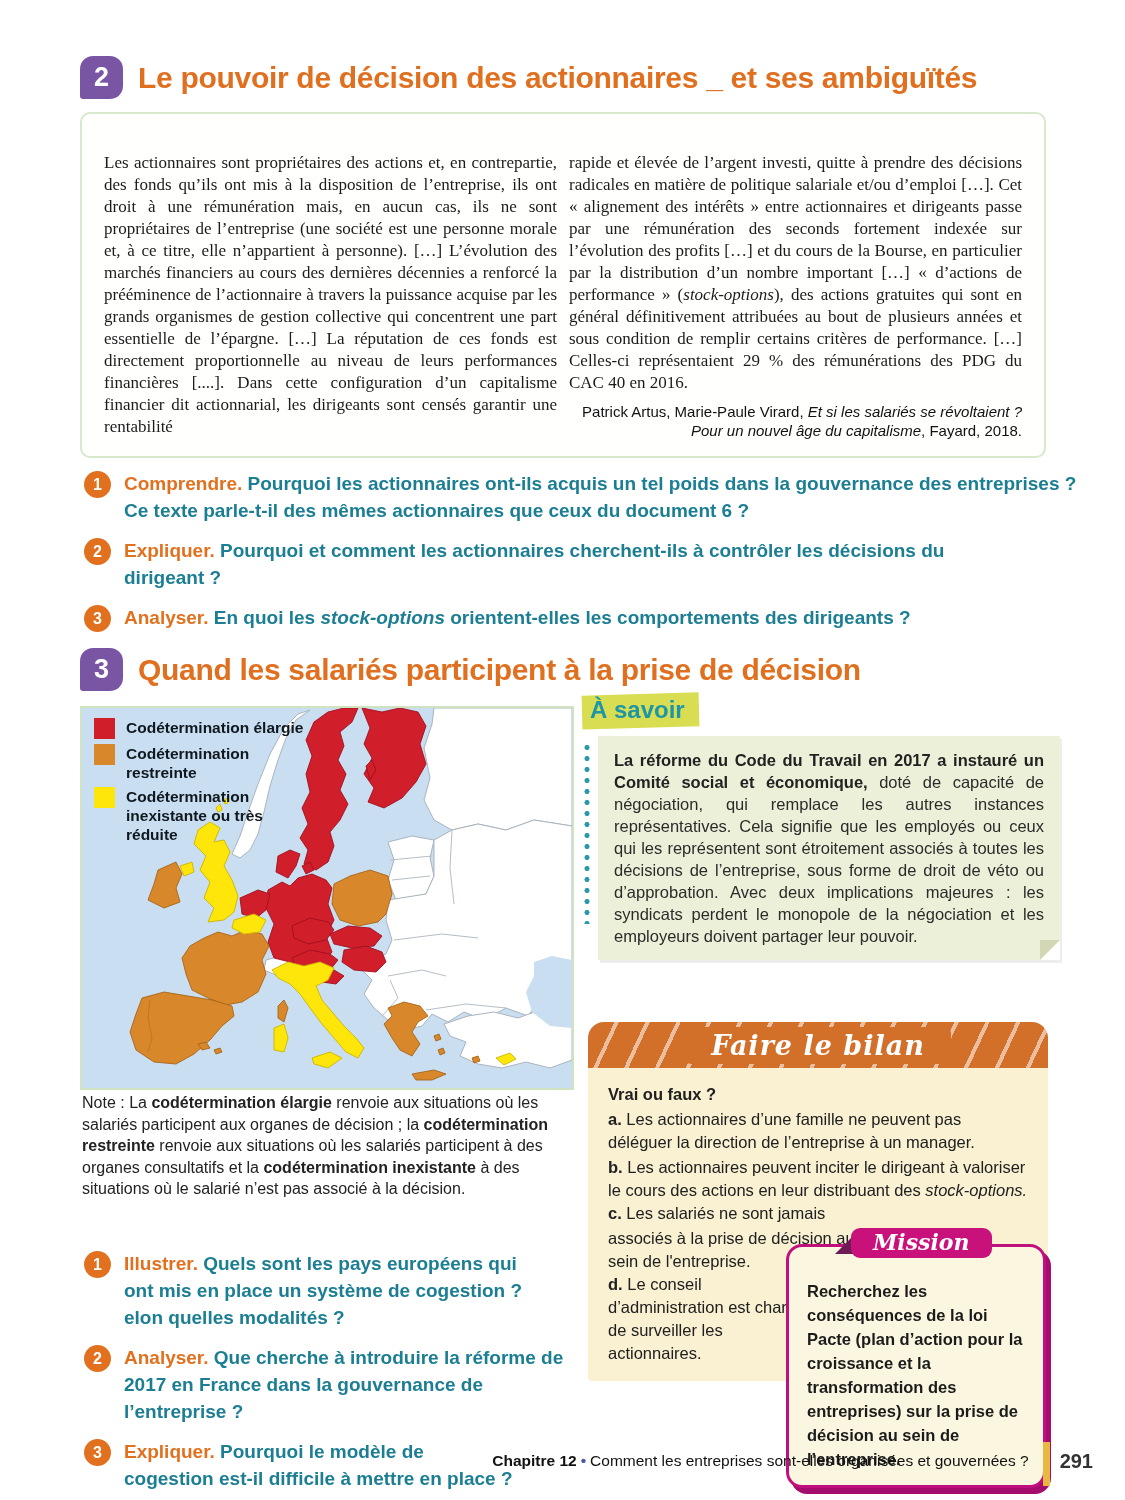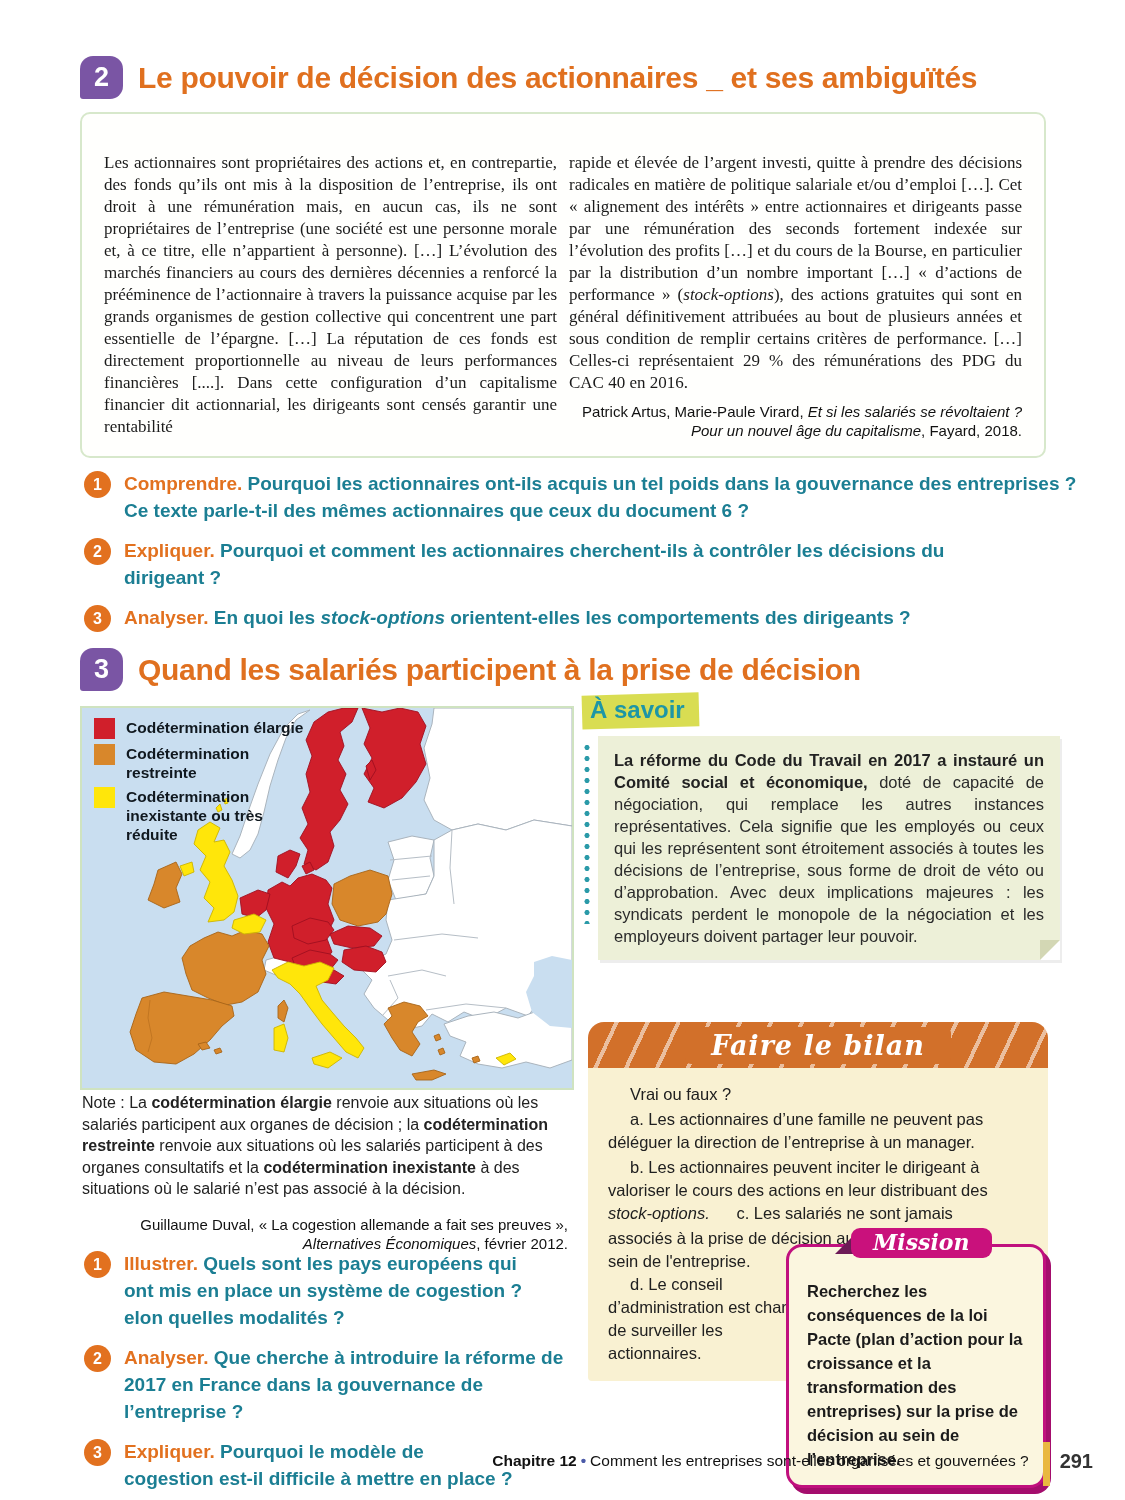--- a/index.html
+++ b/index.html
@@ -55,21 +55,21 @@
   
   .bilan{position:absolute;top:1022px;left:588px;width:460px;box-sizing:border-box;}
   .bilan-header{height:46px;background:#d2702a;border-radius:16px 16px 0 0;position:relative;overflow:hidden;
       display:flex;align-items:center;justify-content:center;
       background-image:repeating-linear-gradient(115deg,rgba(255,255,255,0) 0 24px,rgba(255,255,255,0.55) 24px 28px);}
   .bilan-header .script-pill{background:#d2702a;padding:3px 26px;border-radius:6px;}
   .script{font-family:"DejaVu Serif",serif;font-style:italic;font-weight:bold;color:#fff;}
   .bilan-header .script{font-size:27px;letter-spacing:1px;}
   .bilan-body{background:#f9f1d2;padding:15px 20px 16px 20px;border-radius:0 0 4px 4px;min-height:275px;
       font-size:16.5px;line-height:23px;color:#202020;}
-  .bilan-body .b{font-weight:normal;margin-left:22px;}
+  .bilan-body .b{font-weight:bold;}
   .bilan-body p{margin:0 0 2px 0;}
   .narrow1{width:252px;}
   .narrow2{width:205px;}
 
   
   .mission{position:absolute;top:1244px;left:786px;width:260px;box-sizing:border-box;background:#fbf6df;
       border:3.5px solid #c0107e;border-radius:16px;box-shadow:5px 6px 0 #a40d6d;padding:32px 16px 14px 18px;}
   .mission-tab{position:absolute;top:-19px;left:62px;background:#c9117c;border-radius:9px;padding:1px 22px 3px 22px;}
   .mission-tab .script{font-size:22px;}
   .mission-fold{position:absolute;top:-15px;left:46px;width:0;height:0;
@@ -215,23 +215,20 @@
 <div class="asavoir-box">
   <div class="asavoir-text">
     <span class="lead">La réforme du Code du Travail en 2017 a instauré un Comité social et économique,</span><span> doté de capacité de négociation, qui remplace les autres instances représentatives. Cela signifie que les employés ou ceux qui les représentent sont étroitement associés à toutes les décisions de l’entreprise, sous forme de droit de véto ou d’approbation. Avec deux implications majeures : les syndicats perdent le monopole de la négociation et les employeurs doivent partager leur pouvoir.</span>
   </div>
 </div>
 
 <div class="note-block">
   <div>
     <span>Note : La </span><b>codétermination élargie</b><span> renvoie aux situations où les salariés participent aux organes de décision ; la </span><b>codétermination restreinte</b><span> renvoie aux situations où les salariés participent à des organes consultatifs et la </span><b>codétermination inexistante</b><span> à des situations où le salarié n’est pas associé à la décision.</span>
   </div>
-  <div class="note-attr">
-    <span>Guillaume Duval, « La cogestion allemande a fait ses preuves », </span><i>Alternatives Économiques</i><span>, février 2012.</span>
-  </div>
 </div>
 
 <div class="q-block" style="top:1250px;left:84px;width:505px;">
   <div class="q-item">
     <div class="q-circle">1</div>
     <div class="q-content" style="max-width:420px;"><span class="q-label">Illustrer.</span> <span>Quels sont les pays européens qui ont mis en place un système de cogestion ? elon quelles modalités ?</span></div>
   </div>
   <div class="q-item">
     <div class="q-circle">2</div>
     <div class="q-content" style="max-width:460px;"><span class="q-label">Analyser.</span> <span>Que cherche à introduire la réforme de 2017 en France dans la gouvernance de l’entreprise ?</span></div>

